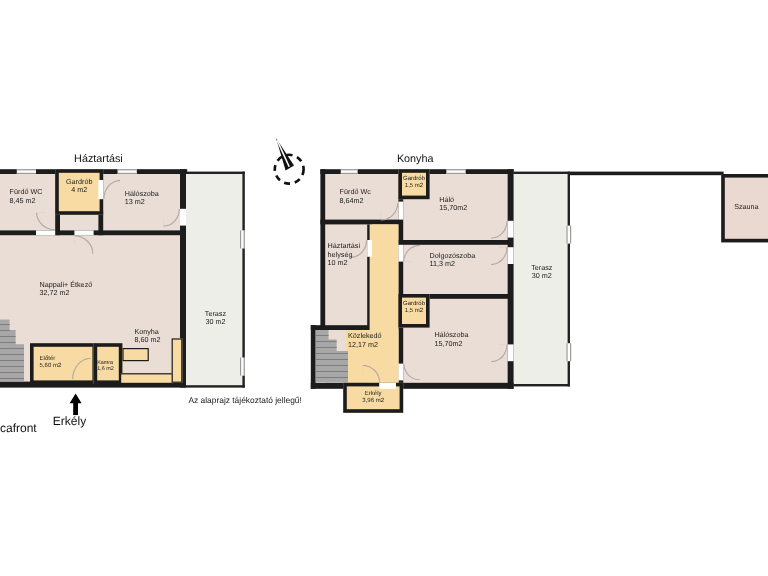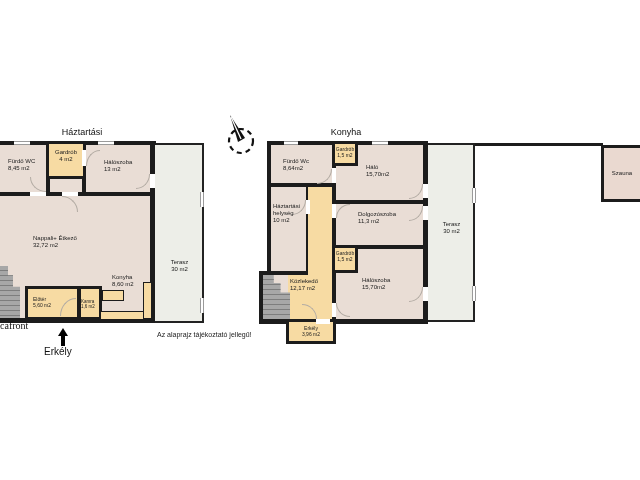--- a/index.html
+++ b/index.html
@@ -109,21 +109,21 @@
   </div>
 
   <div class="abs" style="left:221px;top:113px;width:38px;height:46px;">
     <svg width="38" height="46" viewBox="0 0 38 46">
       <circle cx="20" cy="28" r="12" fill="none" stroke="#111" stroke-width="2.2" stroke-dasharray="5 4"></circle>
       <path d="M9 2 L24 25 L17 29 Z" fill="#111"></path>
       <path d="M10 4 L20 26" stroke="#fff" stroke-width="1.3" fill="none"></path>
     </svg>
   </div>
 
-  <div class="foot" style="left:0;top:320px;font-family:Liberation Serif, serif;">cafront</div>
+  <div class="foot" style="left:0;top:352px;">cafront</div>
   <div class="abs" style="left:57px;top:328px;width:12px;height:18px;">
     <svg width="12" height="18" viewBox="0 0 12 18">
         <path d="M6 0 L11 8 H8 V18 H4 V8 H1 Z" fill="#000"></path>
       </svg>
   </div>
   <div class="foot" style="left:44px;top:346px;">Erkély</div>
   <div class="disc" style="left:157px;top:331px;">Az alaprajz tájékoztató jellegű!</div>
 
   <div class="title" style="left:318px;top:127px;width:56px;">Konyha</div>
 

